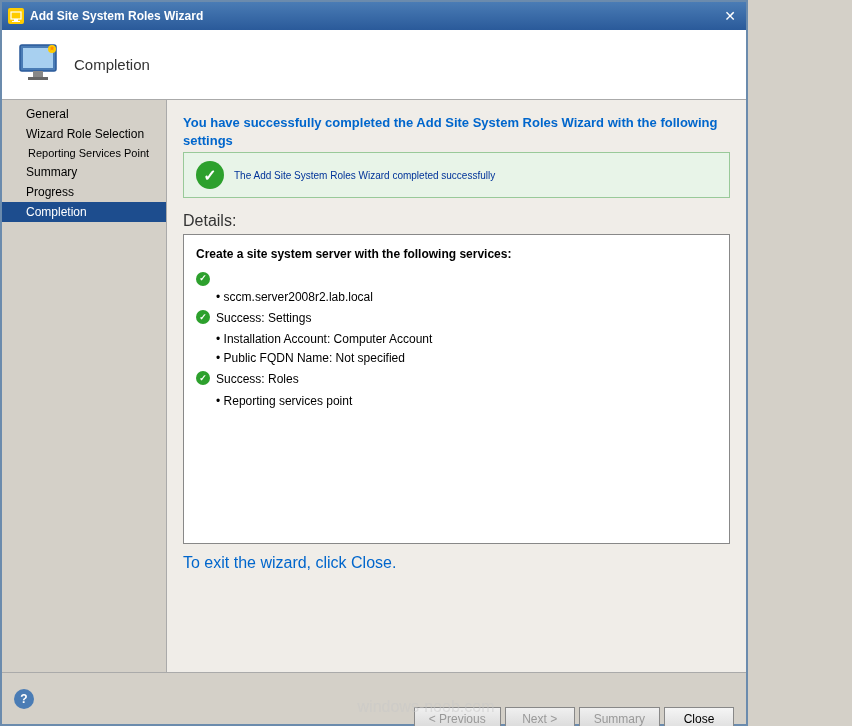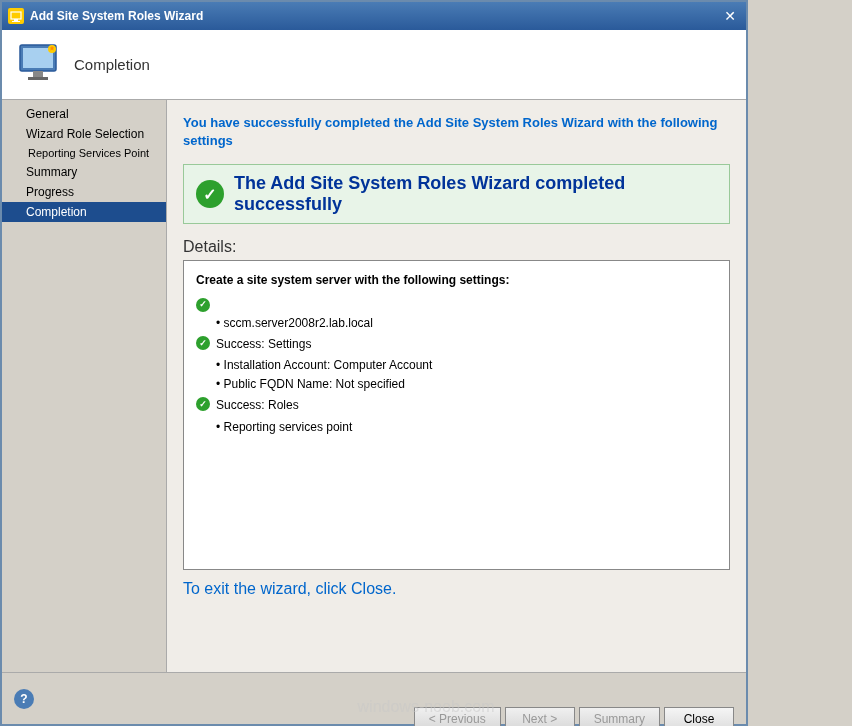--- a/index.html
+++ b/index.html
@@ -97,21 +97,21 @@
     .content-area {
       flex: 1;
       background: #f0ede8;
       padding: 14px 16px;
       overflow-y: auto;
     }
     .success-heading {
       color: #0066cc;
       font-size: 13px;
       font-weight: bold;
-      margin-bottom: 14px;
+      margin-bottom: 2px;
       line-height: 1.4;
     }
     .success-banner {
       display: flex;
       align-items: center;
       gap: 10px;
       background: #e8f4e8;
       border: 1px solid #99c999;
       padding: 8px 12px;
       margin-bottom: 14px;
@@ -123,23 +123,23 @@
       border-radius: 50%;
       display: flex;
       align-items: center;
       justify-content: center;
       color: white;
       font-size: 16px;
       font-weight: bold;
       flex-shrink: 0;
     }
     .success-text {
-      font-size: 18px;
+      font-size: 10px;
       color: #003399;
-      font-weight: bold;
+      font-weight: normal;
     }
     .details-label {
       font-size: 16px;
       color: #333;
       margin-bottom: 4px;
     }
     .details-box {
       border: 1px solid #888;
       background: white;
       padding: 10px 12px;
@@ -287,21 +287,21 @@
       <div class="success-heading">You have successfully completed the Add Site System Roles Wizard with the following settings</div>
 
       <div class="success-banner">
         <div class="check-icon-large">✓</div>
         <span class="success-text">The Add Site System Roles Wizard completed successfully</span>
       </div>
 
       <div class="details-label">Details:</div>
 
       <div class="details-box">
-        <div class="details-title">Create a site system server with the following settings:</div>
+        <div class="details-title">Create a site system server with the following services:</div>
 
         <div class="detail-row">
           <div class="check-icon-small">✓</div>
         </div>
         <div class="detail-sub">sccm.server2008r2.lab.local</div>
 
         <div class="detail-row">
           <div class="check-icon-small">✓</div>
           <span>Success: Settings</span>
         </div>

